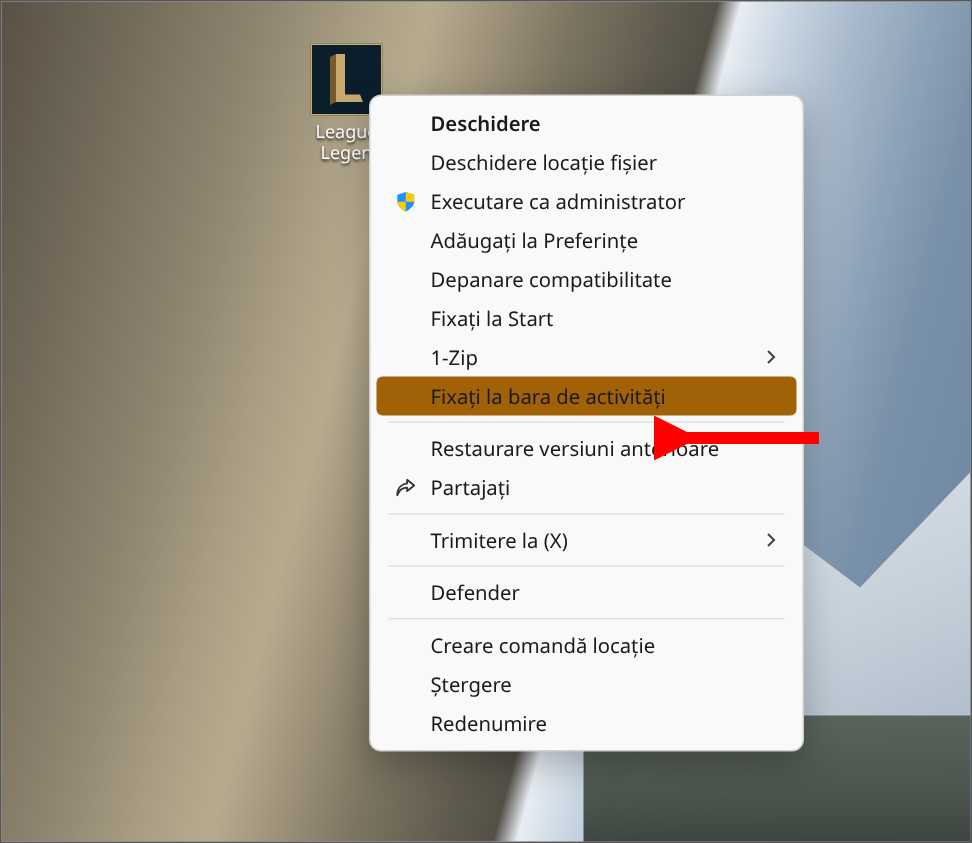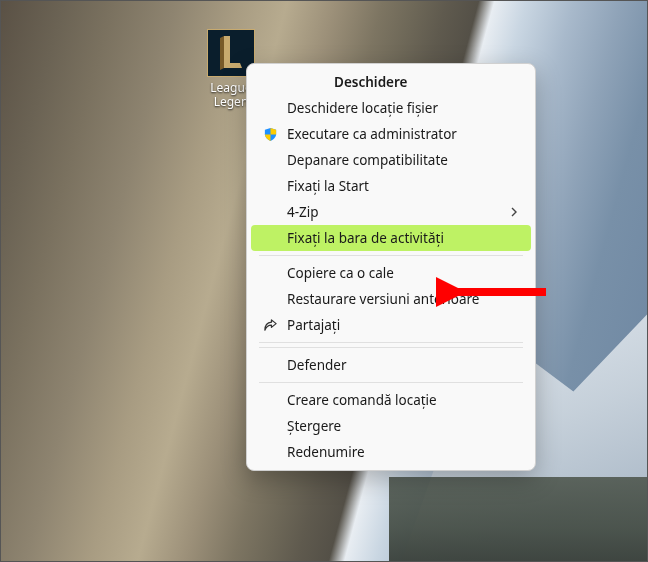--- a/index.html
+++ b/index.html
@@ -43,25 +43,25 @@
     position: absolute; left: 245px; top: 62px; width: 290px;
     background: #f9f9f9; border: 1px solid #d0d0d0; border-radius: 8px;
     box-shadow: 0 8px 24px rgba(0,0,0,0.25);
     padding: 5px 0 5px 0; font-size: 13.5px; color: #1a1a1a;
   }
   .menu-item {
     display: flex; align-items: center; height: 26px;
     padding-left: 12px; padding-right: 12px; position: relative;
     border-radius: 4px; margin: 0 4px;
   }
-  .menu-item:hover, .menu-item.hovered { background: #bef264; }
+  .menu-item:hover, .menu-item.hovered { background: #a16207; }
   .menu-item .icon-slot { width: 24px; display:flex; align-items:center; justify-content:flex-start; flex-shrink:0; }
   .menu-item .label { flex: 1; white-space: nowrap; }
   .menu-item .chevron { margin-left: auto; color: #555; }
-  .menu-item.bold .label { font-weight: 600; margin-left: 47px; }
+  .menu-item.bold .label { font-weight: 600; }
   .separator { height: 1px; background: #e0e0e0; margin: 4px 12px; }
   .arrow-annotation {
     position: absolute; left: 435px; top: 276px; pointer-events: none;
   }
 </style>
 </head>
 <body>
 
 <div class="screen">
   <div class="mountain-snow"></div>
@@ -92,55 +92,62 @@
           <svg width="15" height="15" viewBox="0 0 16 16">
             <path d="M8 1 L14 3 V8 C14 12 8 15 8 15 C8 15 2 12 2 8 V3 Z" fill="#1e90ff"></path>
             <path d="M8 1 L14 3 V8 L8 8 Z" fill="#ffcc00"></path>
             <path d="M8 8 L8 15 C8 15 2 12 2 8 Z" fill="#ffcc00"></path>
           </svg>
         </span>
         <span class="label">Executare ca administrator</span>
       </div>
       <div class="menu-item">
         <span class="icon-slot"></span>
+        <span class="label">Adăugați la Preferințe</span>
+      </div>
+      <div class="menu-item">
+        <span class="icon-slot"></span>
         <span class="label">Depanare compatibilitate</span>
       </div>
       <div class="menu-item">
         <span class="icon-slot"></span>
         <span class="label">Fixați la Start</span>
       </div>
       <div class="menu-item">
         <span class="icon-slot"></span>
-        <span class="label">4-Zip</span>
+        <span class="label">1-Zip</span>
         <span class="chevron"><svg width="10" height="10" viewBox="0 0 10 10">
             <path d="M3 1 L7 5 L3 9" fill="none" stroke="#444" stroke-width="1.4"></path>
           </svg></span>
       </div>
       <div class="menu-item hovered">
         <span class="icon-slot"></span>
         <span class="label">Fixați la bara de activități</span>
       </div>
       <div class="separator"></div>
-      <div class="menu-item">
-        <span class="icon-slot"></span>
-        <span class="label">Copiere ca o cale</span>
-      </div>
       <div class="menu-item">
         <span class="icon-slot"></span>
         <span class="label">Restaurare versiuni anterioare</span>
       </div>
       <div class="menu-item">
         <span class="icon-slot">
           <svg width="15" height="15" viewBox="0 0 16 16">
             <path d="M9 2 L14 6 L9 10 V7.5 C5 7.5 3 10 2 13 C2 8 5 5 9 4.5 Z" fill="none" stroke="#333" stroke-width="1.3" stroke-linejoin="round"></path>
           </svg>
         </span>
         <span class="label">Partajați</span>
       </div>
       <div class="separator"></div>
+      <div class="menu-item">
+        <span class="icon-slot"></span>
+        <span class="label">Trimitere la (X)</span>
+        <span class="chevron"><svg width="10" height="10" viewBox="0 0 10 10">
+            <path d="M3 1 L7 5 L3 9" fill="none" stroke="#444" stroke-width="1.4"></path>
+          </svg></span>
+      </div>
       <div class="separator"></div>
       <div class="menu-item">
         <span class="icon-slot"></span>
         <span class="label">Defender</span>
       </div>
       <div class="separator"></div>
       <div class="menu-item">
         <span class="icon-slot"></span>
         <span class="label">Creare comandă locație</span>
       </div>

